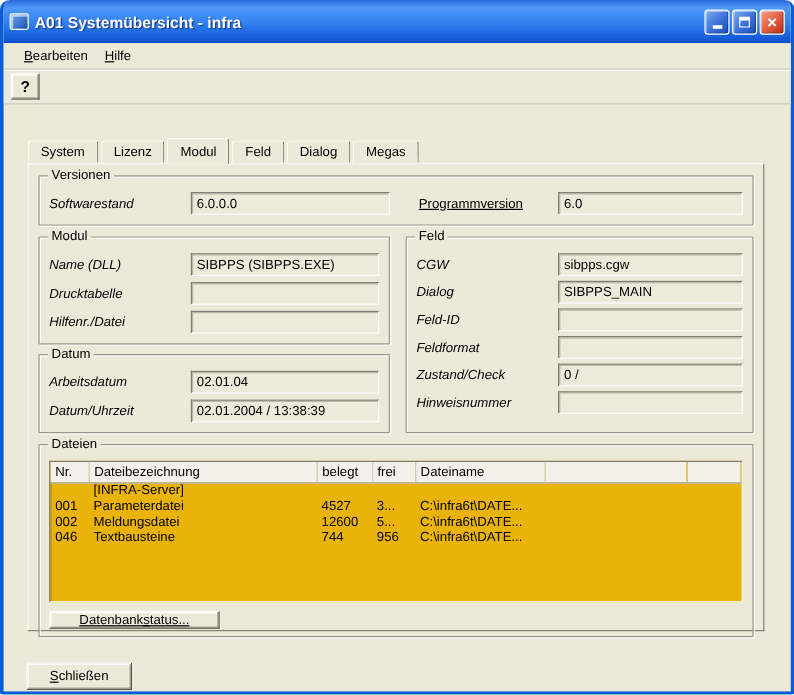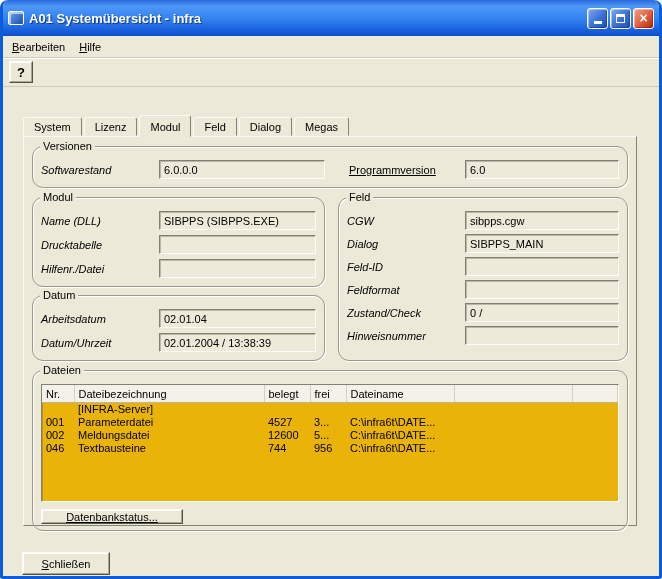--- a/index.html
+++ b/index.html
@@ -49,21 +49,21 @@
   }
   .cap-blue { background: linear-gradient(135deg,#7fa9f2 0%,#3a6fd8 55%,#1c4cb4 100%); }
   .cap-red  { background: linear-gradient(135deg,#f2a088 0%,#e25b3c 55%,#b02a0c 100%); }
   .glyph-min { width: 8px; height: 3px; background:#fff; margin-top: 9px; }
   .glyph-max { width: 9px; height: 9px; border:1px solid #fff; border-top:3px solid #fff; }
   .glyph-close { color:#fff; font-weight:bold; font-size:14px; line-height:14px; }
 
   
   .menubar {
     height: 21px; display:flex; align-items:center;
-    padding: 0 2px; background:#ece9d8;
+    padding: 0 10px; background:#ece9d8;
   }
   .menu-item { padding: 3px 7px; cursor: default; }
   .menu-item u { text-decoration: underline; }
   .toolbar {
     height: 30px; display:flex; align-items:center;
     padding-left: 6px;
     border-top: 1px solid #cfccbe;
     border-bottom: 1px solid #cfccbe;
     box-shadow: inset 0 1px 0 #ffffff;
     background:#ece9d8;
@@ -111,21 +111,21 @@
     border:1px solid;
     border-color:#fbfaf6 #848270 #848270 #fbfaf6;
     padding: 9px 8px 0;
     position: relative; z-index: 2;
   }
 
   
   .group {
     position: relative;
     border: 1px solid #9c998a;
-    border-radius: 11px;
+    border-radius: 1px;
     box-shadow: 1px 1px 0 #ffffff, inset 1px 1px 0 #ffffff;
     padding: 13px 8px 6px;
   }
   .group > .legend {
     position: absolute; top: -7px; left: 7px;
     background:#ece9d8; padding: 0 3px; line-height: 13px;
   }
 
   .frow { display:flex; align-items:center; margin-bottom:5px; }
   .frow:last-child { margin-bottom:2px; }

